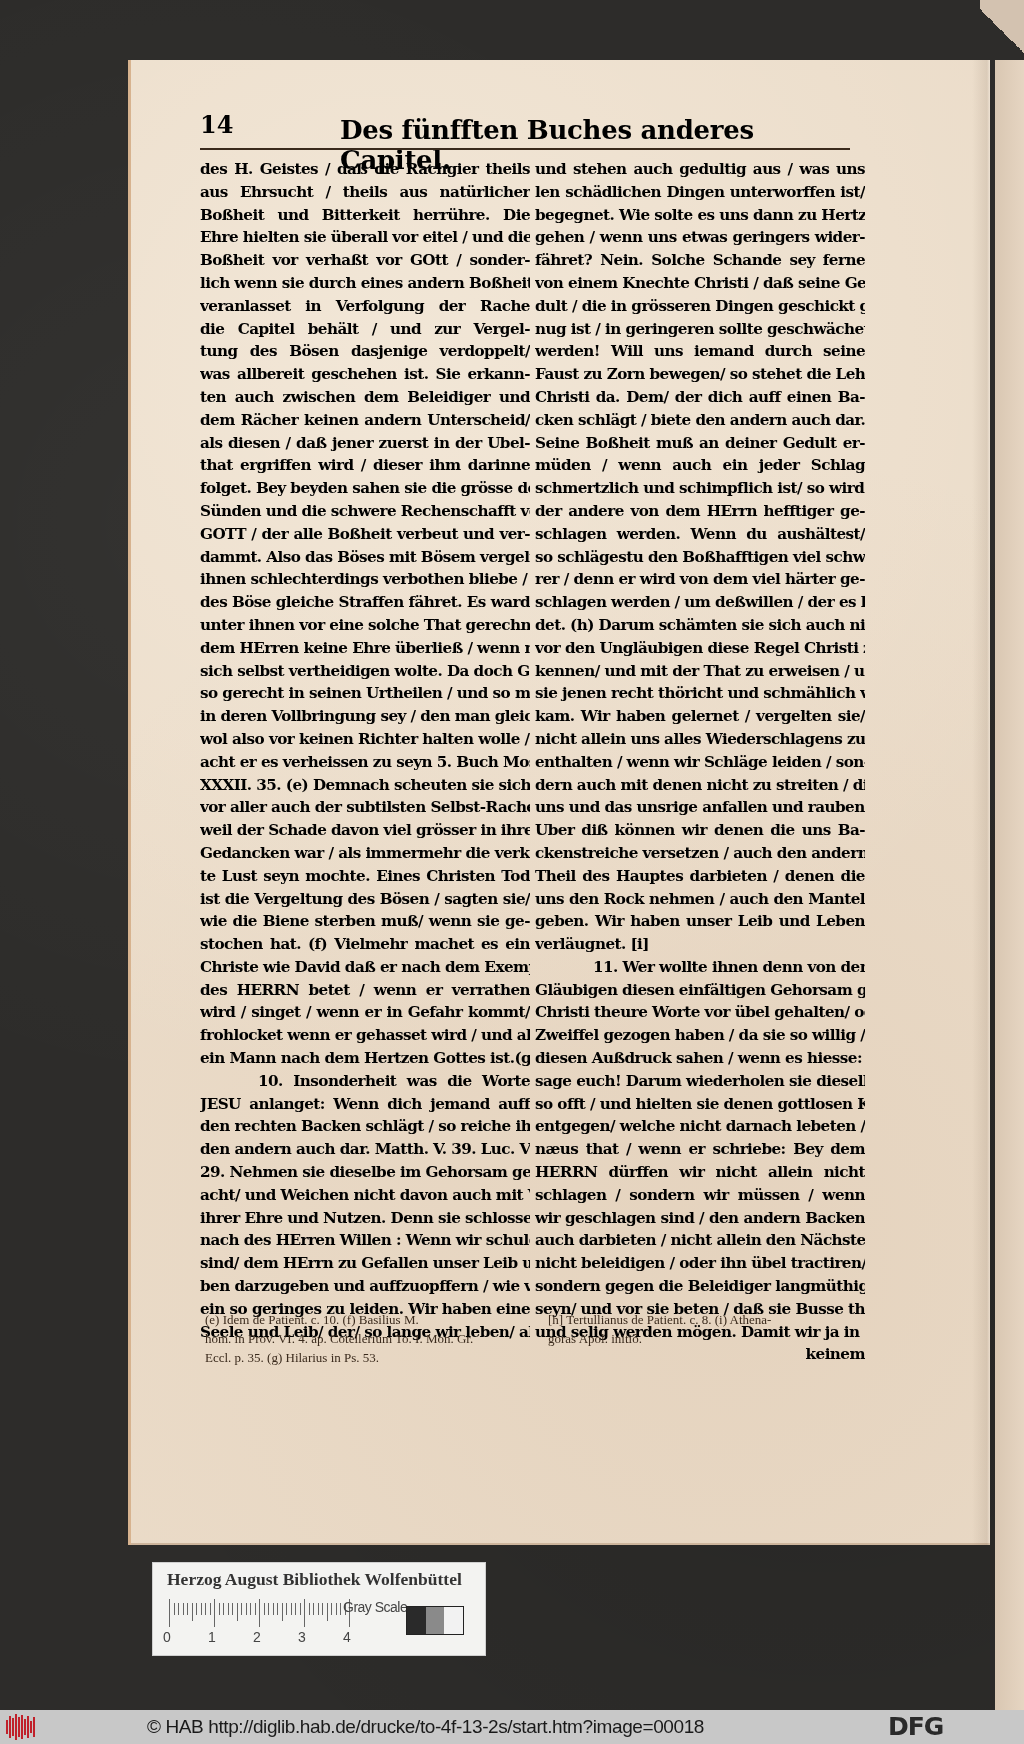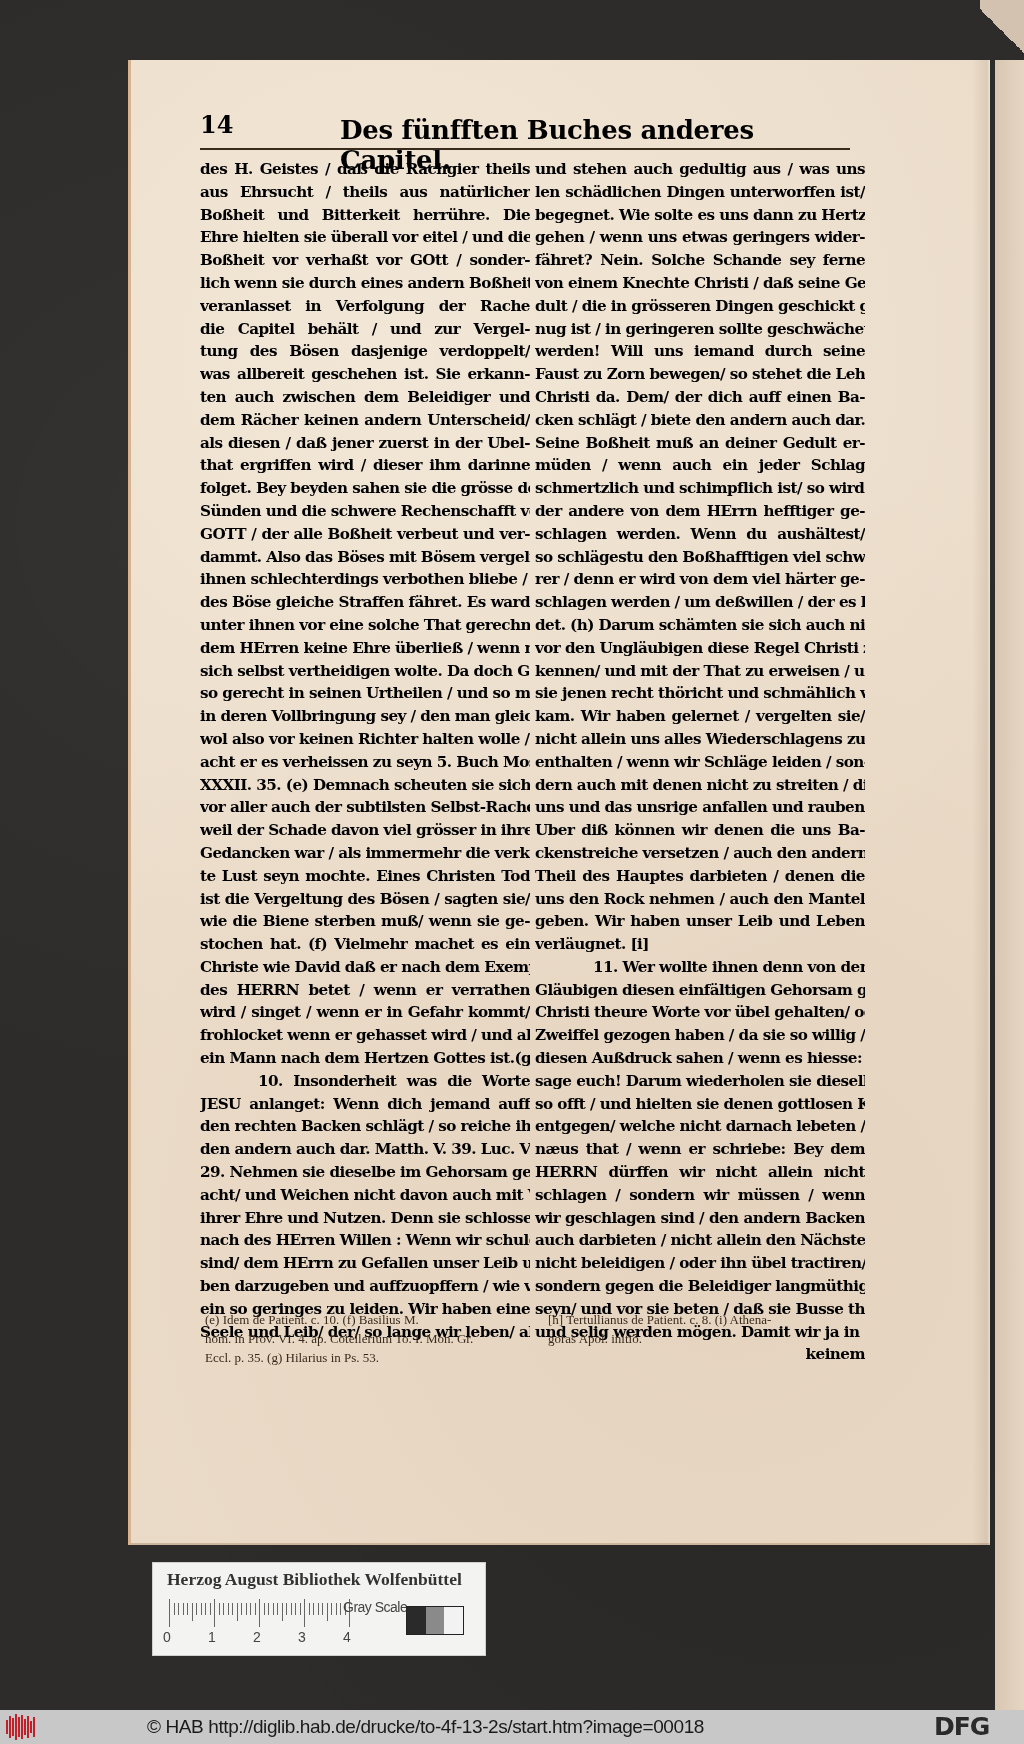--- a/index.html
+++ b/index.html
@@ -111,21 +111,21 @@
     position: absolute; left: 6px; top: 3px; width: 36px; height: 28px;
     display: flex; gap: 1px; align-items: center;
   }
   .footer-logo span { display: block; width: 2px; background: #c0202a; }
   .footer-text {
     position: absolute; left: 118px; top: 6px;
     font-family: "Liberation Sans", sans-serif; font-size: 19px; color: #1a1a1a;
     letter-spacing: -0.4px; white-space: nowrap; margin-left: 29px;
   }
   .footer-dfg {
-    position: absolute; left: 934px; top: 2px;
+    position: absolute; left: 888px; top: 2px;
     font-family: "DejaVu Sans", sans-serif; font-weight: bold; font-size: 25px; color: #2a2a2a;
     letter-spacing: -1px;
   }
 </style>
 </head>
 <body>
 
 <div class="bg-noise"></div>
 <div class="next-page-corner"></div>
 <div class="next-page"></div>

